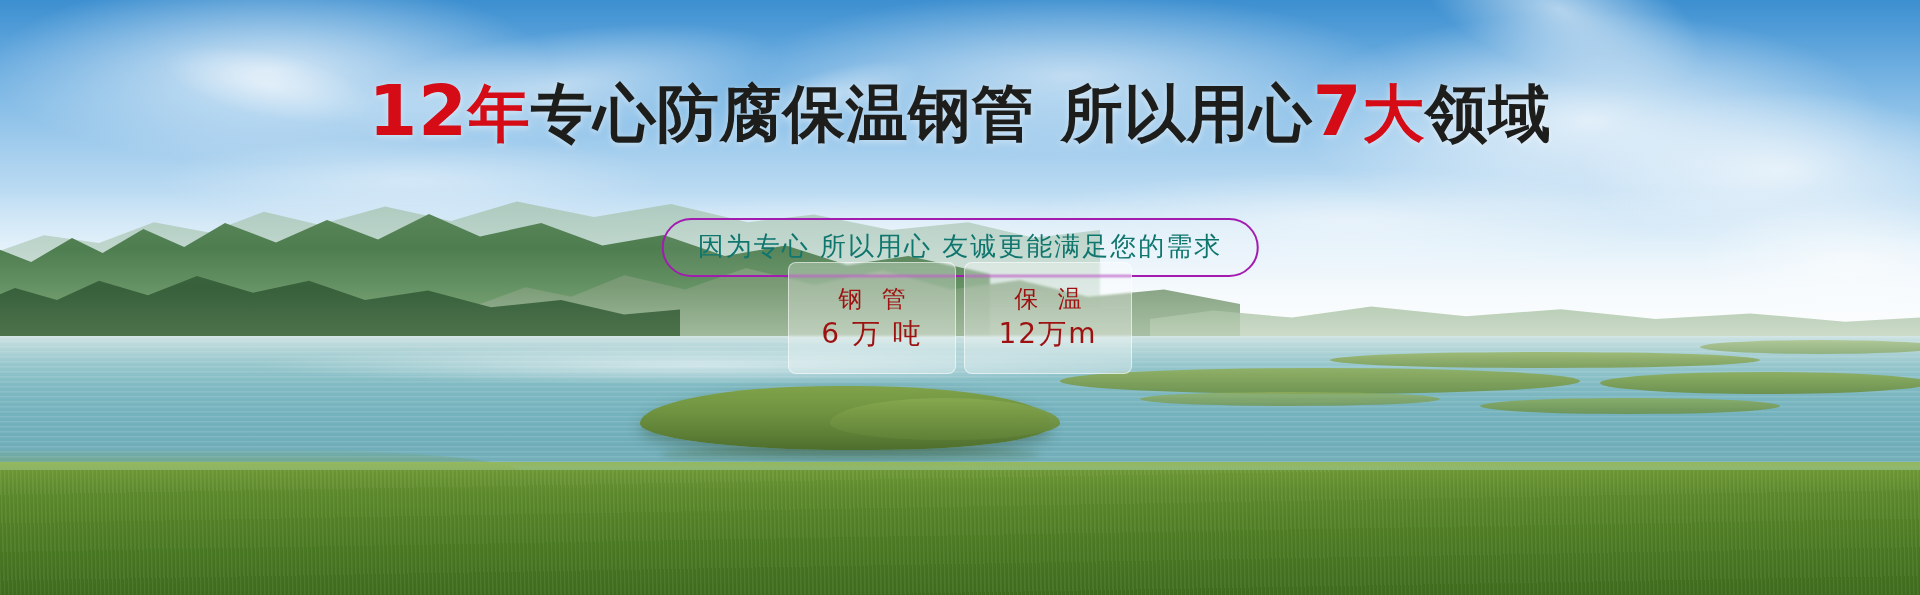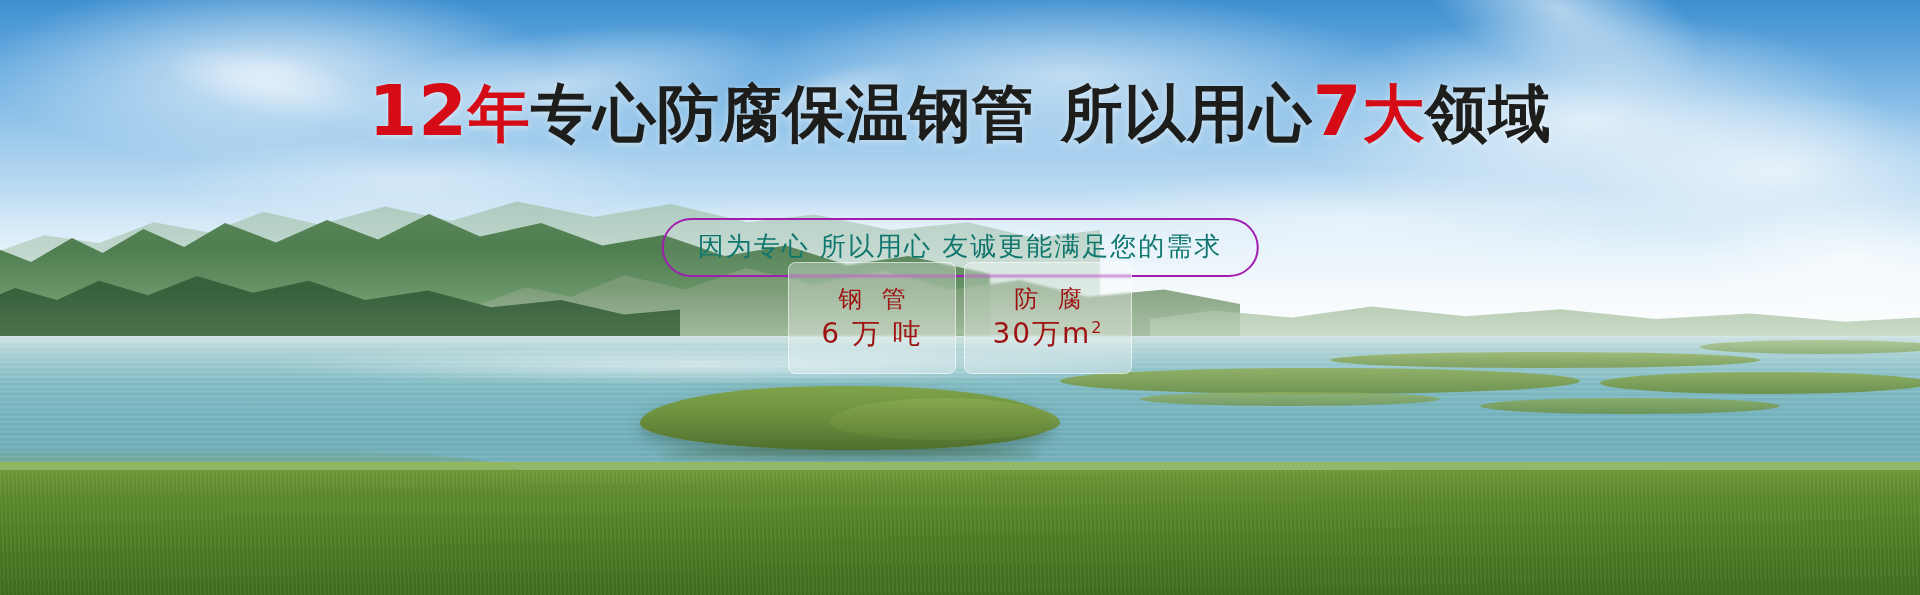--- a/index.html
+++ b/index.html
@@ -274,21 +274,21 @@
 
   <div class="subpill">因为专心 所以用心  友诚更能满足您的需求</div>
 
   <div class="cards">
 
     <div class="card">
       <div class="ct">钢 管</div>
       <div class="cv"><span>6 万 吨</span></div>
     </div>
 
+
     <div class="card">
-      <div class="ct">防 腐</div>
-      <div class="cv"><span>30万m</span><sup>2</sup></div>
+      <div class="ct">保 温</div>
+      <div class="cv"><span>12万m</span></div>
     </div>
 
-
   </div>
 
 </div>
 
 </body></html>

